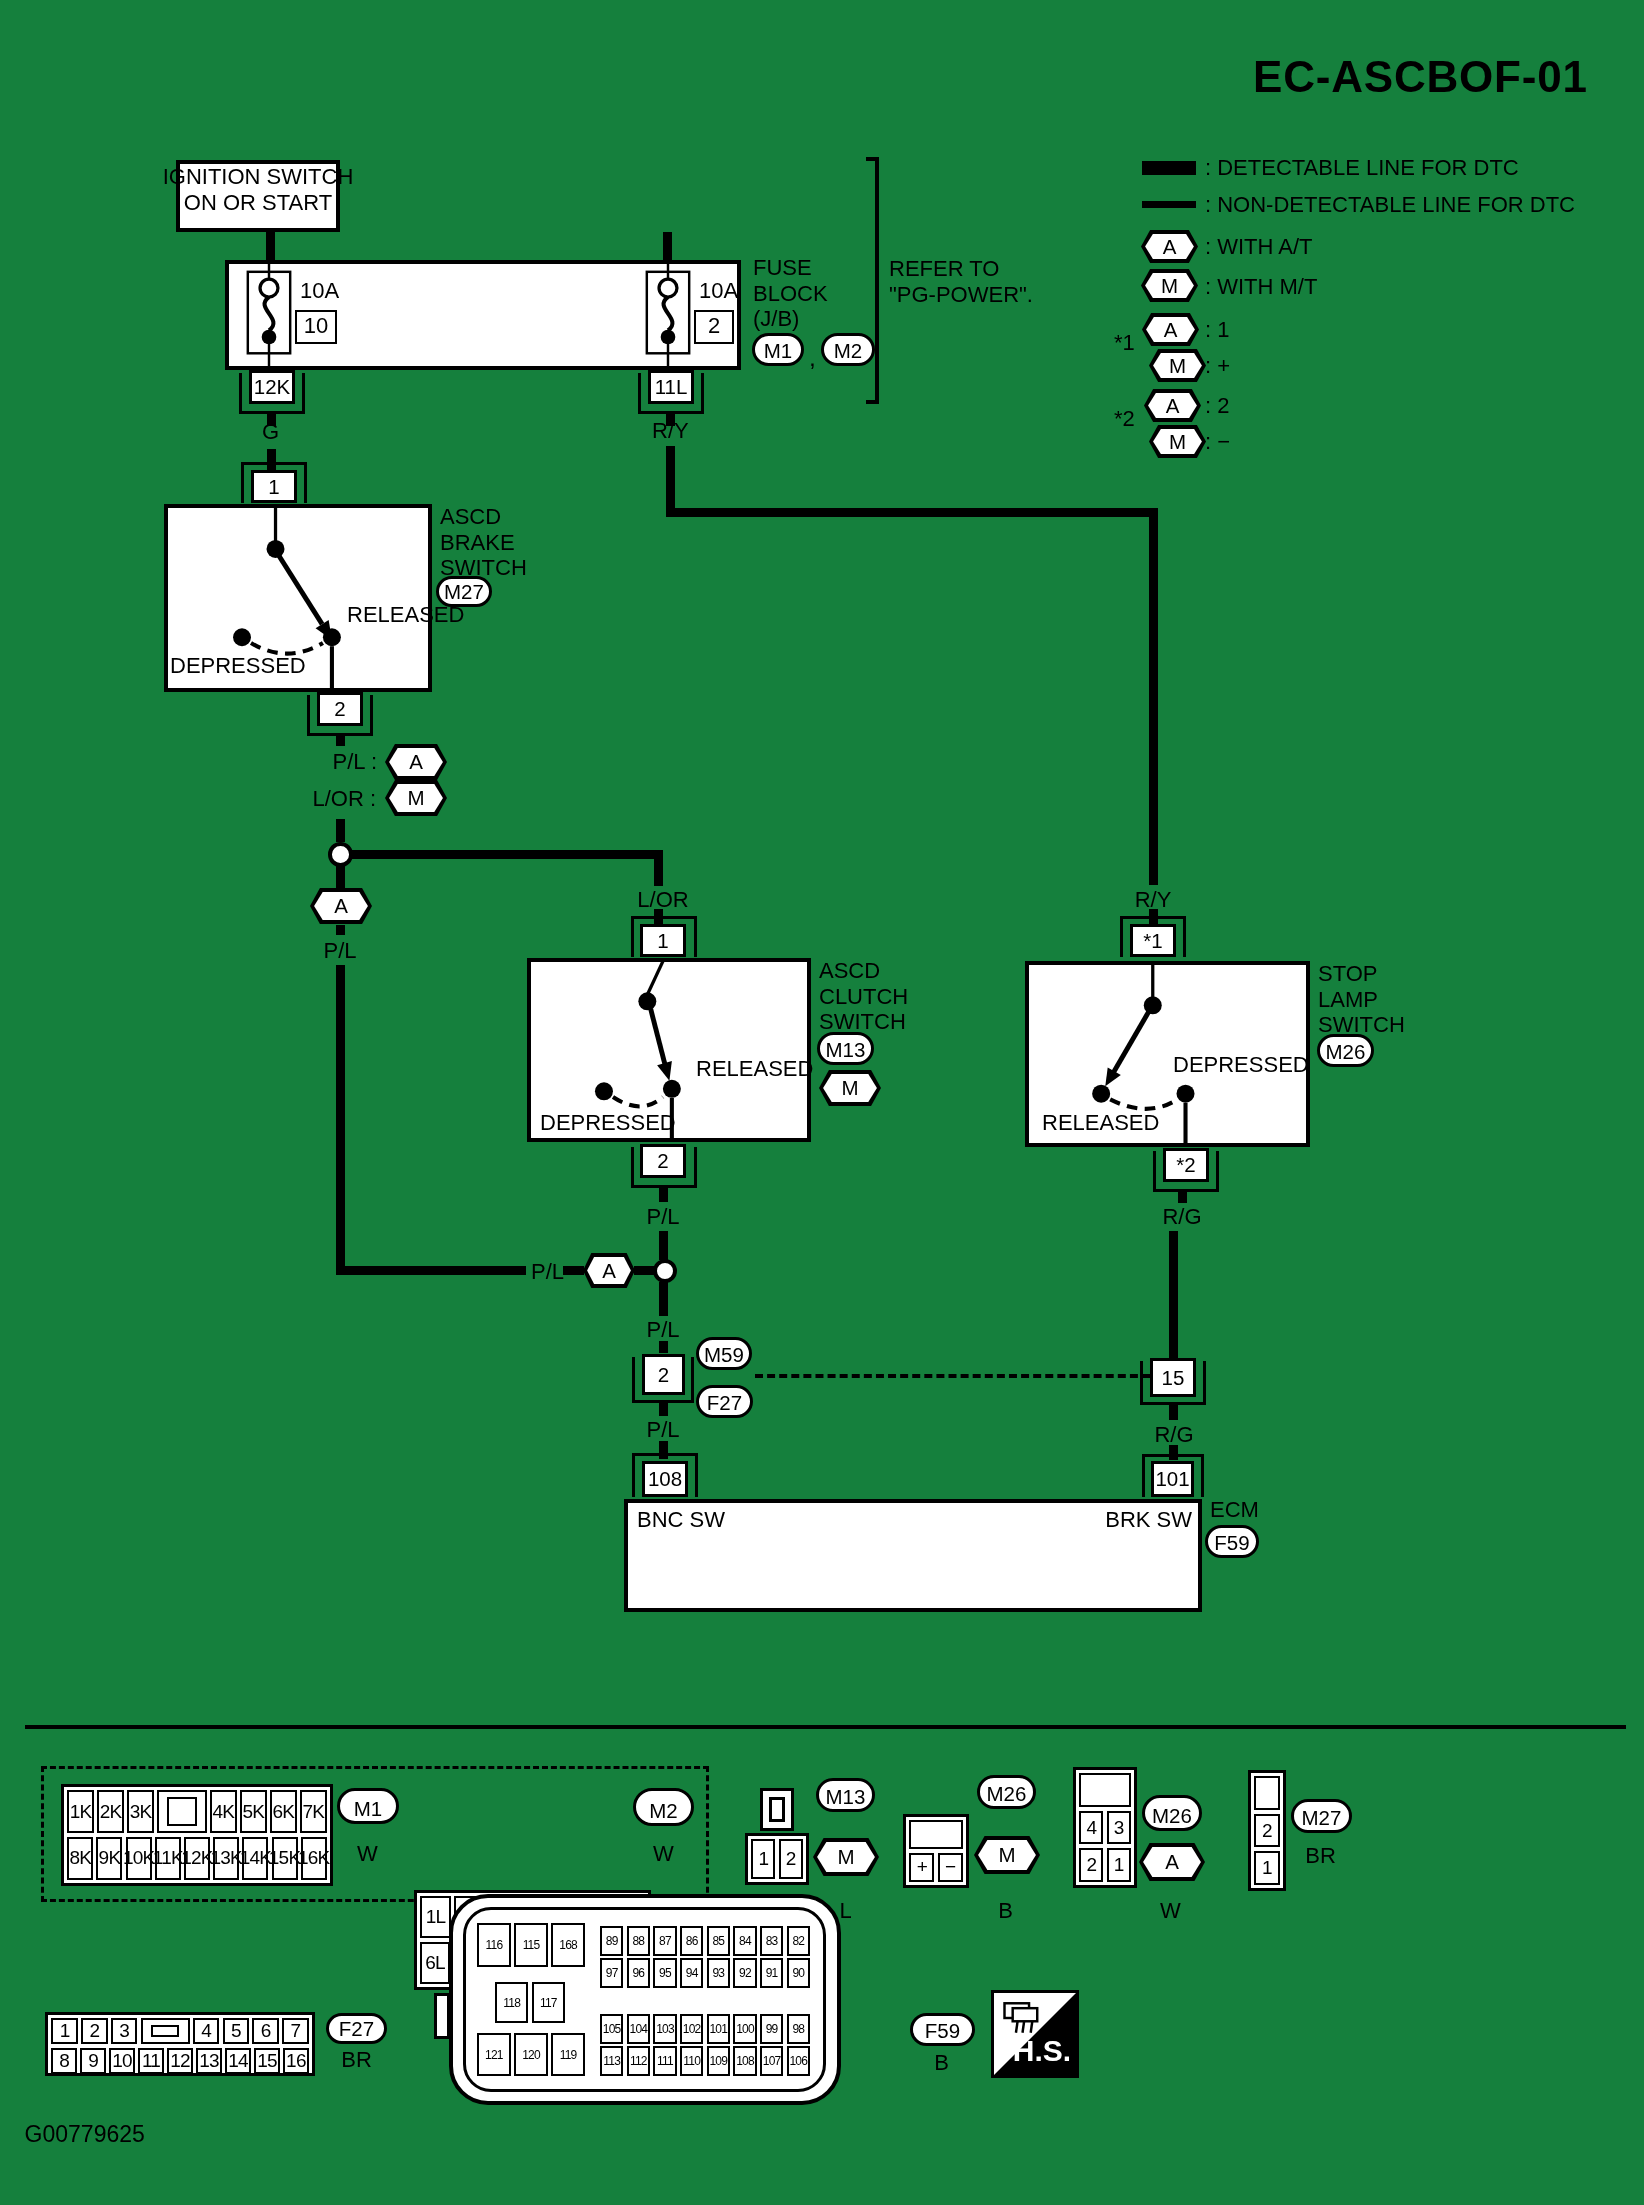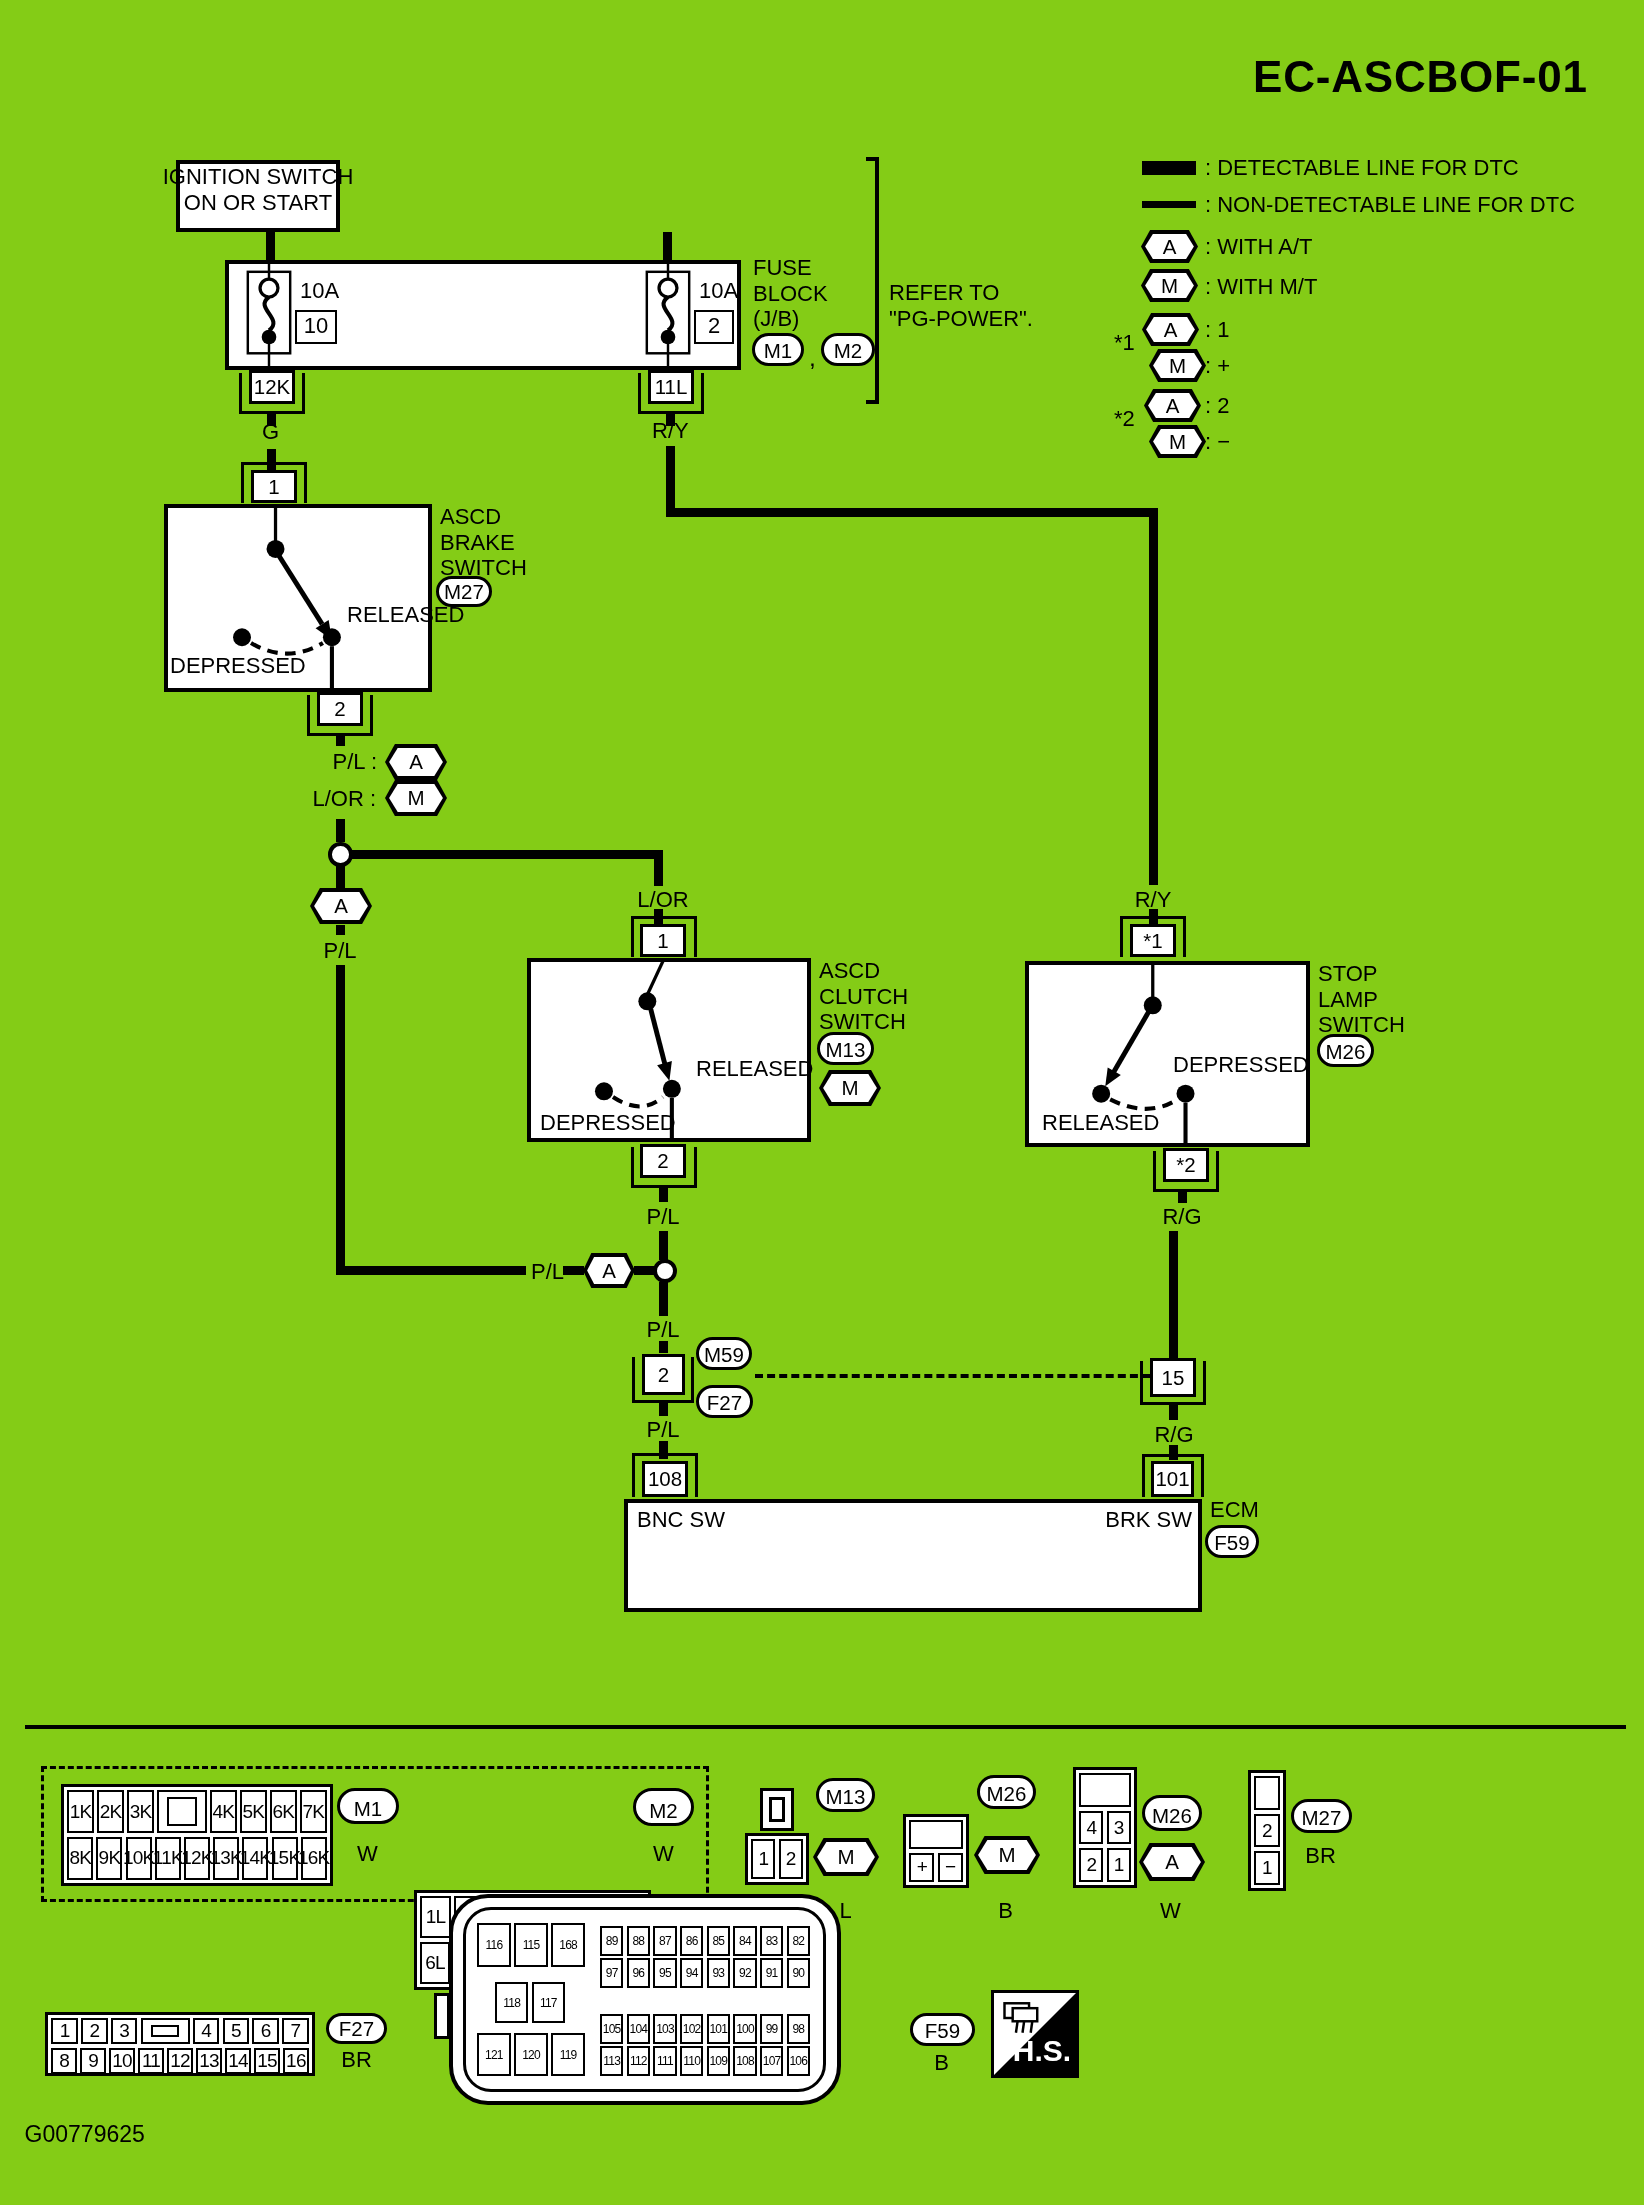--- a/index.html
+++ b/index.html
@@ -1,16 +1,16 @@
 <!DOCTYPE html>
 <html style="font-size:13px"><head>
 <meta charset="utf-8">
 <style>
   html,body{margin:0;padding:0;background:#fff}
-  #page{position:relative;width:1644px;height:2205px;background:#84cc16;
+  #page{position:relative;width:1644px;height:2205px;background:#15803d;
         font-family:"Liberation Sans",sans-serif;color:#000;overflow:hidden}
   .b{position:absolute;border:4.1px solid #000;background:#fff;box-sizing:border-box}
   .w{position:absolute;background:#000}
   .t{position:absolute;font-size:22px;line-height:1.16;white-space:pre}
   .tc{text-align:center}
   .tr{text-align:right}
   .big{font-size:44px;font-weight:bold;letter-spacing:0.8px}
   .oval{position:absolute;border:3.3px solid #000;border-radius:21px;background:#fff;
         display:flex;align-items:flex-end;justify-content:center;font-size:20.5px;box-sizing:border-box}
   .hex{position:absolute;background:#000;display:flex;align-items:center;justify-content:center;
@@ -91,21 +91,21 @@
 (J/B)</div>
   <div class="oval" style="left:752px;top:333px;width:52px;height:33px">
       <span>M1</span>
     </div>
   <div class="t" style="left:809px;top:344px;font-size:24.6px">,</div>
   <div class="oval" style="left:821px;top:333px;width:54px;height:33px">
       <span>M2</span>
     </div>
 
   <div style="position:absolute;left:866px;top:157px;width:13px;height:247px;border-top:4.1px solid #000;border-right:4.1px solid #000;border-bottom:4.1px solid #000;box-sizing:border-box"></div>
-  <div class="t" style="left:889px;top:280px">REFER TO
+  <div class="t" style="left:889px;top:256px">REFER TO
 "PG-POWER".</div>
 
   <svg style="left:247px;top:262px" width="44" height="106" viewBox="0 0 54 130">
     <rect x="1" y="12" width="52" height="100" fill="#fff" stroke="#000" stroke-width="3"></rect>
     <line x1="27" y1="0" x2="27" y2="22" stroke="#000" stroke-width="3"></line>
     <circle cx="27" cy="32" r="11" fill="#fff" stroke="#000" stroke-width="4"></circle>
     <path d="M27,43 C8,56 46,70 27,84" fill="none" stroke="#000" stroke-width="5"></path>
     <circle cx="27" cy="92" r="9" fill="#000"></circle>
     <line x1="27" y1="99" x2="27" y2="130" stroke="#000" stroke-width="3"></line>
   </svg>

